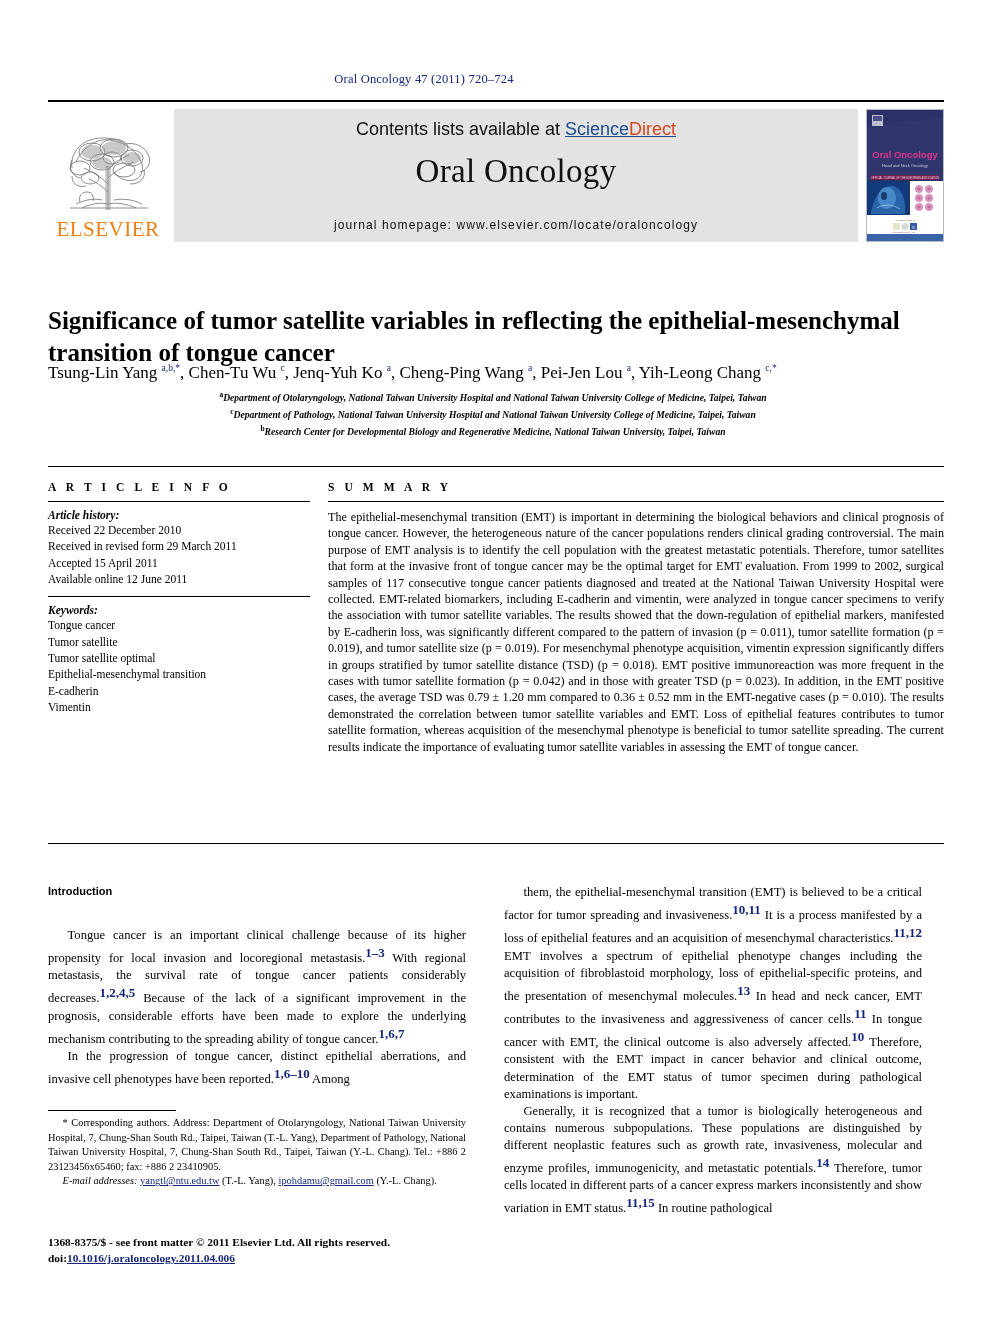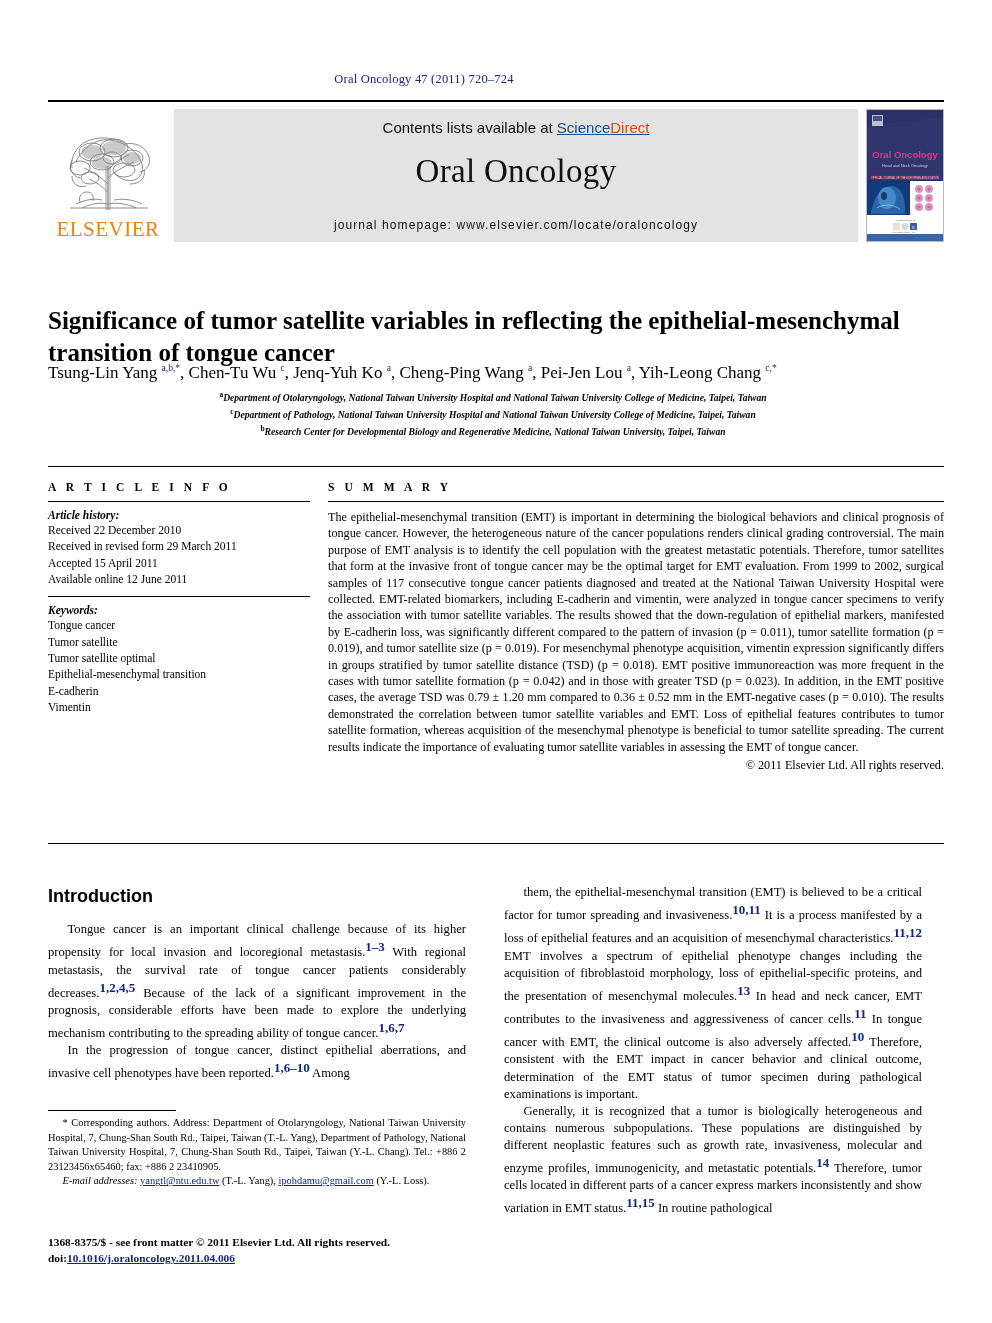--- a/index.html
+++ b/index.html
@@ -81,21 +81,21 @@
     position: relative;
     margin-left: 6px;
     margin-right: 8px;
   }
   .banner-contents {
     position: absolute;
     top: 10px;
     left: 0; right: 0;
     text-align: center;
     font-family: "Liberation Sans", sans-serif;
-    font-size: 15px;
+    font-size: 18px;
     color: #111;
   }
   .sd-link { color: #1a4b8c; }
   .sd-link .direct { color: #d9461e; }
   .banner-title {
     position: absolute;
     top: 44px;
     left: 0; right: 0;
     text-align: center;
     font-family: "Liberation Serif", serif;
@@ -238,22 +238,22 @@
     font-size: 12.6px;
     line-height: 1.355;
     text-align: justify;
     color: #000;
   }
   .body-left { left: 48px; }
   .body-right { left: 504px; }
   .body-head {
     font-family: "Liberation Sans", sans-serif;
     font-weight: bold;
-    font-size: 18px;
-    margin-bottom: 13px;
+    font-size: 11px;
+    margin-bottom: 28px;
   }
   .body-col p { margin: 0; text-indent: 1.55em; }
   .body-col sup, .abstract sup { font-size: 13px; color: #14267a; font-weight: bold; vertical-align: super; margin-top: 16px; }
 
   
   .footnote-rule {
     position: absolute;
     left: 48px;
     top: 1110px;
     width: 128px;
@@ -418,21 +418,20 @@
     <div class="kw-line">Tumor satellite optimal</div>
     <div class="kw-line">Epithelial-mesenchymal transition</div>
     <div class="kw-line">E-cadherin</div>
     <div class="kw-line">Vimentin</div>
   </div>
 
   <div class="col-summary">
     <div class="sec-head">S U M M A R Y</div>
     <div class="rule"></div>
     <div class="abstract">The epithelial-mesenchymal transition (EMT) is important in determining the biological behaviors and clinical prognosis of tongue cancer. However, the heterogeneous nature of the cancer populations renders clinical grading controversial. The main purpose of EMT analysis is to identify the cell population with the greatest metastatic potentials. Therefore, tumor satellites that form at the invasive front of tongue cancer may be the optimal target for EMT evaluation. From 1999 to 2002, surgical samples of 117 consecutive tongue cancer patients diagnosed and treated at the National Taiwan University Hospital were collected. EMT-related biomarkers, including E-cadherin and vimentin, were analyzed in tongue cancer specimens to verify the association with tumor satellite variables. The results showed that the down-regulation of epithelial markers, manifested by E-cadherin loss, was significantly different compared to the pattern of invasion (p = 0.011), tumor satellite formation (p = 0.019), and tumor satellite size (p = 0.019). For mesenchymal phenotype acquisition, vimentin expression significantly differs in groups stratified by tumor satellite distance (TSD) (p = 0.018). EMT positive immunoreaction was more frequent in the cases with tumor satellite formation (p = 0.042) and in those with greater TSD (p = 0.023). In addition, in the EMT positive cases, the average TSD was 0.79 ± 1.20 mm compared to 0.36 ± 0.52 mm in the EMT-negative cases (p = 0.010). The results demonstrated the correlation between tumor satellite variables and EMT. Loss of epithelial features contributes to tumor satellite formation, whereas acquisition of the mesenchymal phenotype is beneficial to tumor satellite spreading. The current results indicate the importance of evaluating tumor satellite variables in assessing the EMT of tongue cancer.</div>
-    <div class="copyright">© 2011 Elsevier Ltd. All rights reserved.</div>
   </div>
 
   <div class="infobar-bottom"></div>
 
   <div class="body-col body-left">
     <div class="body-head">Introduction</div>
     <p>Tongue cancer is an important clinical challenge because of its higher propensity for local invasion and locoregional metastasis.<sup>1–3</sup> With regional metastasis, the survival rate of tongue cancer patients considerably decreases.<sup>1,2,4,5</sup> Because of the lack of a significant improvement in the prognosis, considerable efforts have been made to explore the underlying mechanism contributing to the spreading ability of tongue cancer.<sup>1,6,7</sup></p>
     <p>In the progression of tongue cancer, distinct epithelial aberrations, and invasive cell phenotypes have been reported.<sup>1,6–10</sup> Among</p>
   </div>
 
@@ -442,21 +441,21 @@
   </div>
 
   <div class="footnote-rule"></div>
   <div class="footnotes">
     <p class="fn-indent">* Corresponding authors. Address: Department of Otolaryngology, National Taiwan University Hospital, 7, Chung-Shan South Rd., Taipei, Taiwan (T.-L. Yang), Department of Pathology, National Taiwan University Hospital, 7, Chung-Shan South Rd., Taipei, Taiwan (Y.-L. Chang). Tel.: +886 2 23123456x65460; fax: +886 2 23410905.</p>
     <p class="fn-indent">
       <span class="mail-label">E-mail addresses:</span>
       <a class="mail" href="#">yangtl@ntu.edu.tw</a>
       <span>(T.-L. Yang),</span>
       <a class="mail" href="#">ipohdamu@gmail.com</a>
-      <span>(Y.-L. Loss).</span>
+      <span>(Y.-L. Chang).</span>
     </p>
   </div>
 
   <div class="imprint">
     <div>1368-8375/$ - see front matter © 2011 Elsevier Ltd. All rights reserved.</div>
     <div><span>doi:</span><a class="doi-link" href="#">10.1016/j.oraloncology.2011.04.006</a></div>
   </div>
 
 </div>
 

